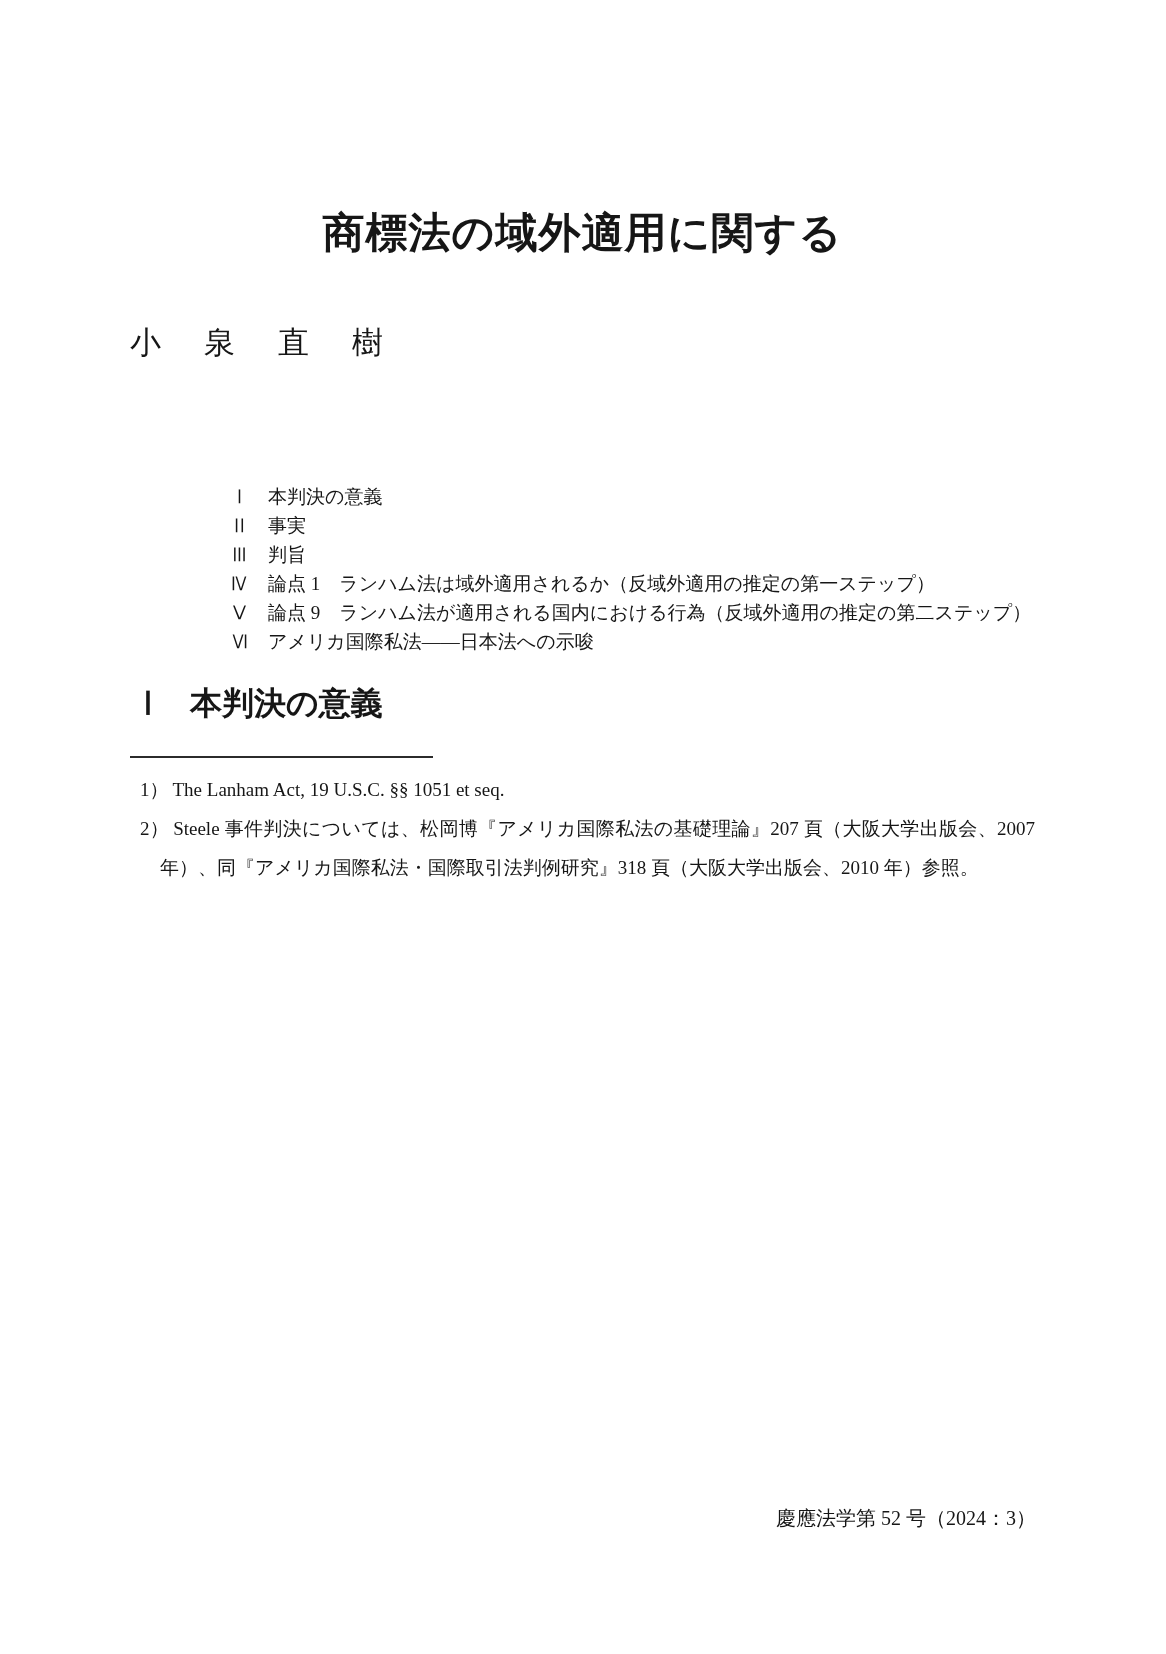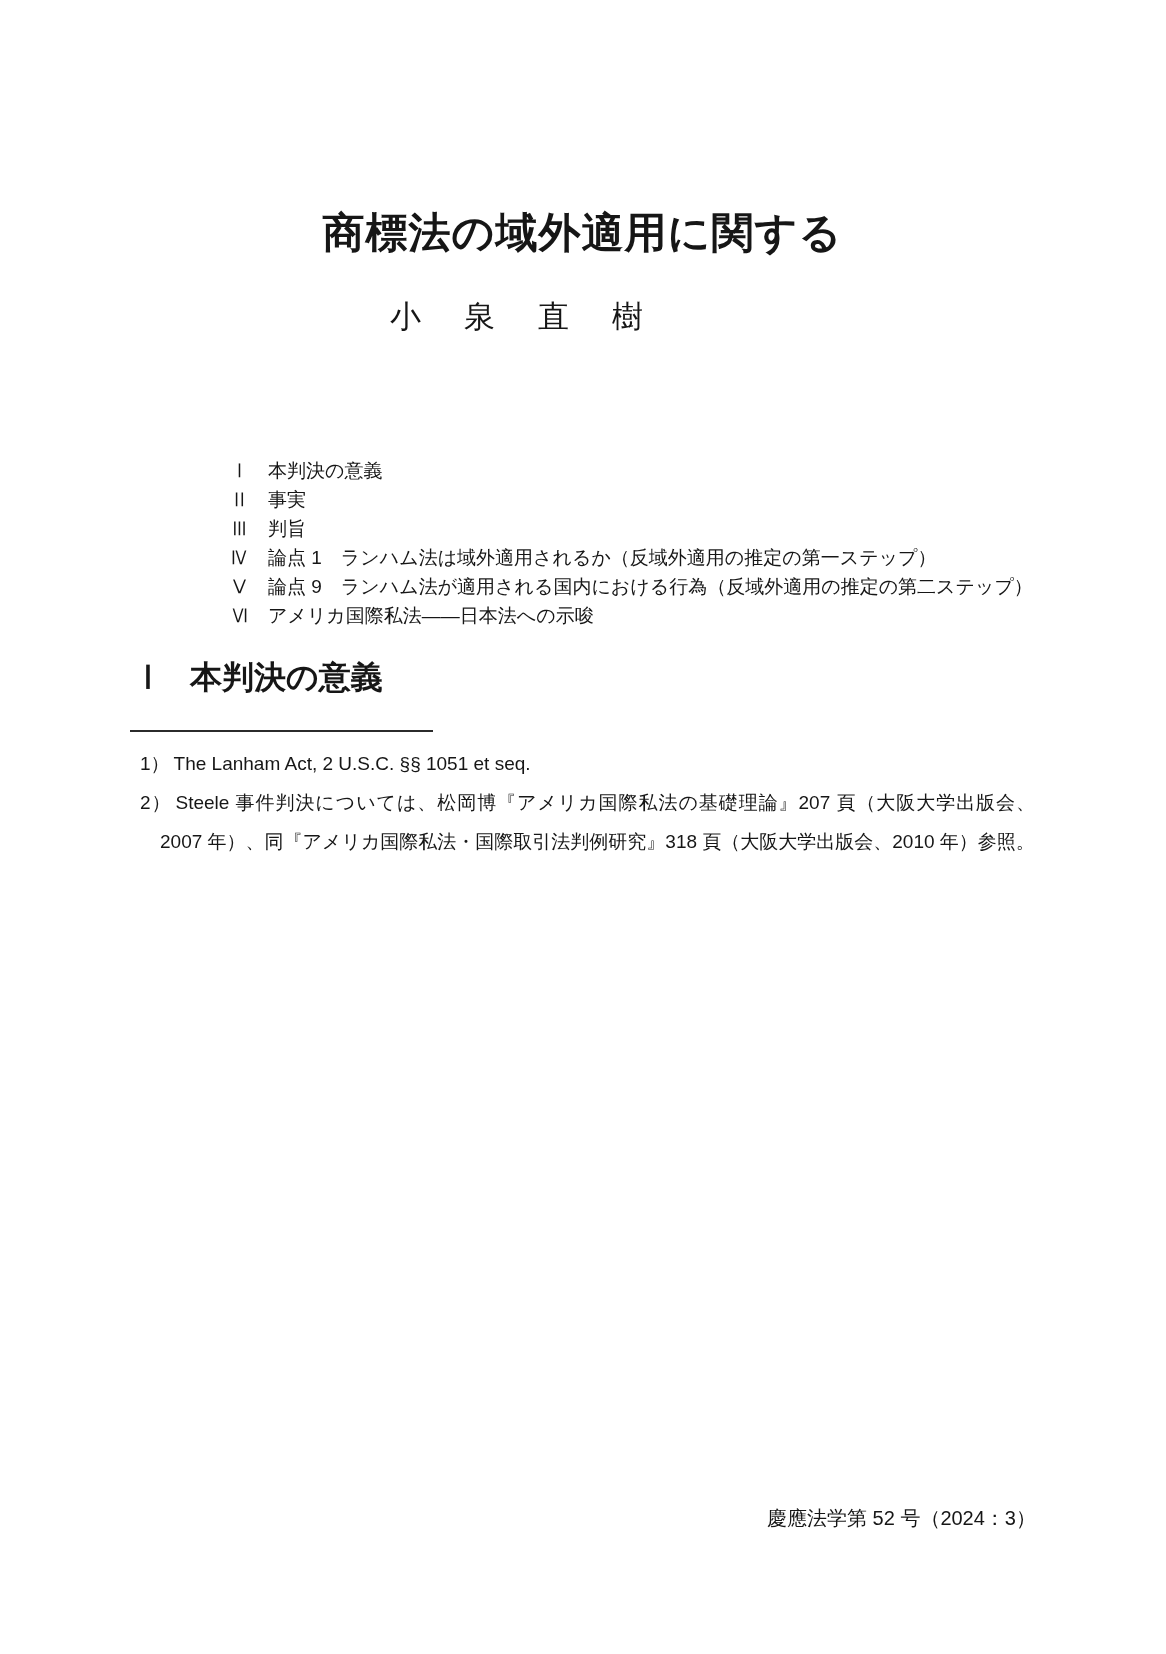--- a/index.html
+++ b/index.html
@@ -6,37 +6,37 @@
     margin: 0;
     padding: 0;
     background: #ffffff;
   }
   .page {
     position: relative;
     width: 1166px;
     height: 1654px;
     background: #ffffff;
     color: #161616;
-    font-family: Liberation Sans, sans-serif;
+    font-family: Liberation Serif, serif;
     box-sizing: border-box;
     padding: 196px 131px 0 130px;
     overflow: hidden;
   }
   
   .title-block {
     text-align: center;
     font-size: 42px;
     font-weight: 700;
     line-height: 74px;
     letter-spacing: 1px;
   }
   
   .author {
-    margin-top: 26px;
-    text-align: center;
+    margin-top: 52px;
+    text-align: left;
     padding-right: 126px;
     font-size: 31px;
     letter-spacing: 6px;
     font-weight: 400;
   }
   
   .toc {
     margin-top: 118px;
     margin-left: 100px;
     font-size: 19px;
@@ -134,19 +134,19 @@
   <h2 class="section-heading">
     <span class="sec-num">Ⅰ</span><span class="sec-title">本判決の意義</span>
   </h2>
 
   <div class="body-text">
   </div>
 
   <div class="footnote-sep"></div>
 
   <section class="footnotes">
-    <p class="footnote"><span class="fn-num">1）</span><span class="fn-text">The Lanham Act, 2 U.S.C. §§ 1051 et seq.</span></p>
+    <p class="footnote"><span class="fn-num">1）</span><span class="fn-text">The Lanham Act, 19 U.S.C. §§ 1051 et seq.</span></p>
     <p class="footnote"><span class="fn-num">2）</span><span class="fn-text">Steele 事件判決については、松岡博『アメリカ国際私法の基礎理論』207 頁（大阪大学出版会、2007 年）、同『アメリカ国際私法・国際取引法判例研究』318 頁（大阪大学出版会、2010 年）参照。</span></p>
   </section>
 
   <footer class="page-footer">慶應法学第 52 号（2024：3）</footer>
 
 </div>
 
 </body></html>

